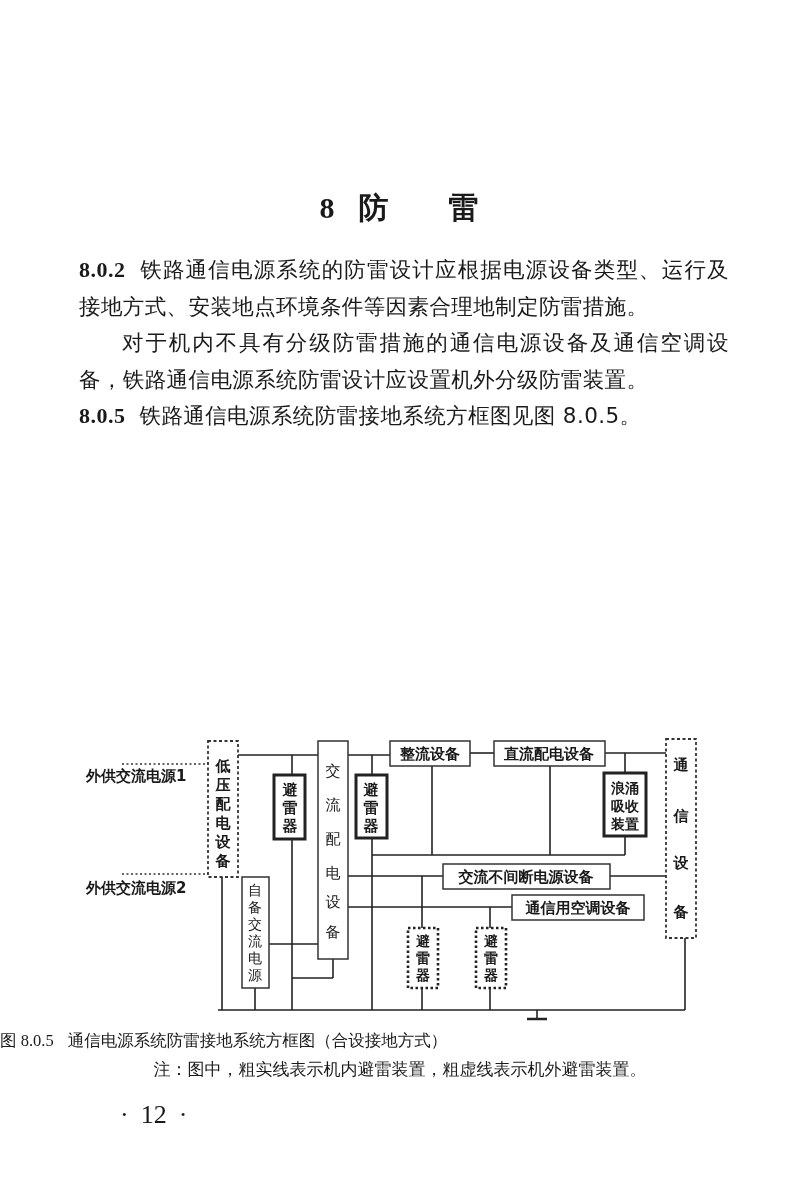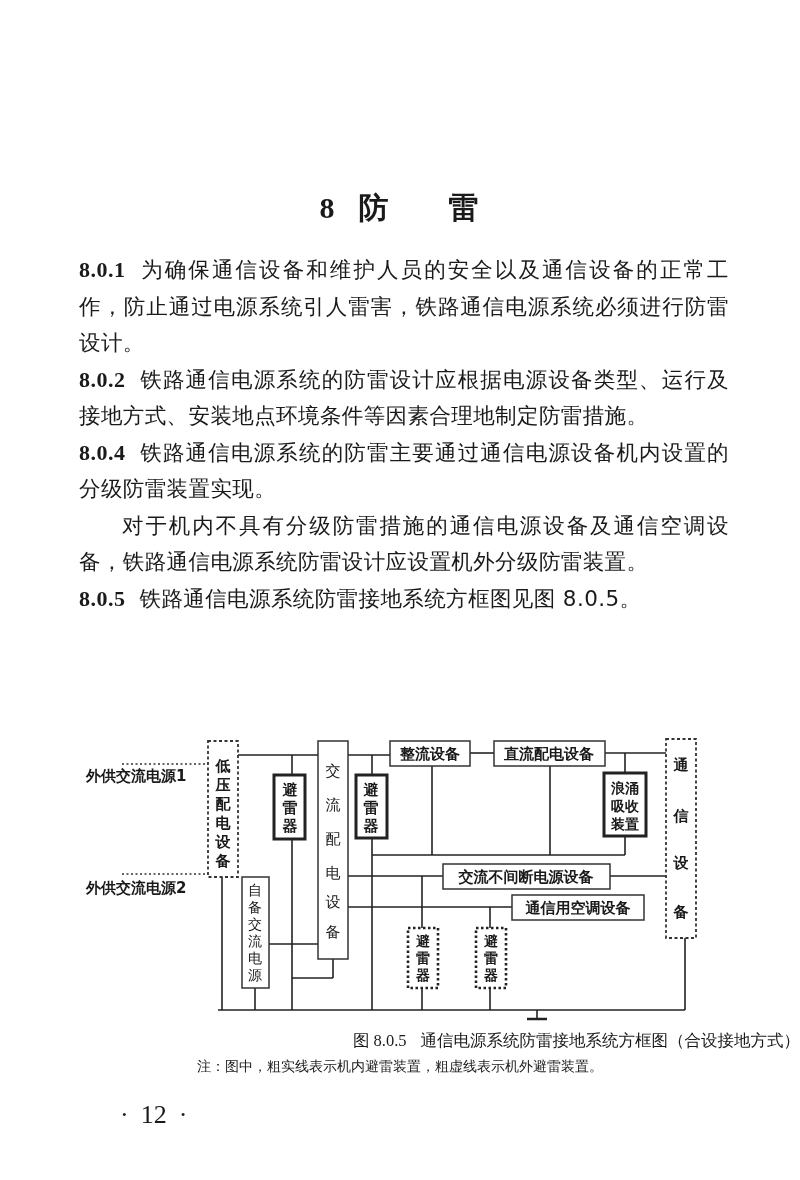--- a/index.html
+++ b/index.html
@@ -23,53 +23,47 @@
     letter-spacing: 0.4px;
   }
   .para { margin: 0; text-align: justify; }
   .clause-no {
     font-family: "Liberation Serif", serif; font-weight: bold; font-size: 22px;
     margin-right: 14px; letter-spacing: 0.5px;
   }
   .indent { text-indent: 43px; }
   .diagram { position: absolute; left: 80px; top: 730px; width: 640px; height: 300px; }
   .caption {
-    position: absolute; top: 1030px; left: 0; width: 800px; text-align: right;
+    position: absolute; top: 1030px; left: 0; width: 800px; text-align: left;
     font-size: 16.5px; font-family: "DejaVu Sans", "Liberation Sans", sans-serif;
   }
   .caption .fig-no { font-family: "Liberation Serif", serif; margin-right: 14px; }
   .note {
     position: absolute; top: 1058px; left: 0; width: 800px; text-align: center;
-    font-size: 14px; font-family: "DejaVu Sans", "Liberation Sans", sans-serif;
+    font-size: 17px; font-family: "DejaVu Sans", "Liberation Sans", sans-serif;
   }
   .page-number {
     position: absolute; top: 1100px; left: 108px;
     font-size: 26px; font-family: "Liberation Serif", serif;
   }
   .page-number .dot { margin: 0 12px; }
   svg text { font-family: "DejaVu Sans", "Liberation Sans", sans-serif; fill: #1a1a1a; }
 </style>
 </head>
 <body>
 
 <div class="page">
 
   <div class="chapter-title">
     <span class="num">8</span><span class="w1">防</span><span>雷</span>
   </div>
 
   <div class="body-text" style="top:252px;">
     <p class="para">
-      <span class="clause-no">8.0.1</span><span>为确保通信设备和维护人员的安全以及通信设备的正常工作，防止通过电源系统引人雷害，铁路通信电源系统必须进行防雷设计。</span>
-    </p>
-    <p class="para">
       <span class="clause-no">8.0.2</span><span>铁路通信电源系统的防雷设计应根据电源设备类型、运行及接地方式、安装地点环境条件等因素合理地制定防雷措施。</span>
-    </p>
-    <p class="para">
-      <span class="clause-no">8.0.4</span><span>铁路通信电源系统的防雷主要通过通信电源设备机内设置的分级防雷装置实现。</span>
     </p>
     <p class="para indent">对于机内不具有分级防雷措施的通信电源设备及通信空调设备，铁路通信电源系统防雷设计应设置机外分级防雷装置。</p>
     <p class="para">
       <span class="clause-no">8.0.5</span><span>铁路通信电源系统防雷接地系统方框图见图 8.0.5。</span>
     </p>
   </div>
 
   <svg class="diagram" viewBox="80 730 640 300" width="640" height="300">
     <g stroke="#222" fill="none" stroke-width="1.6">
 

